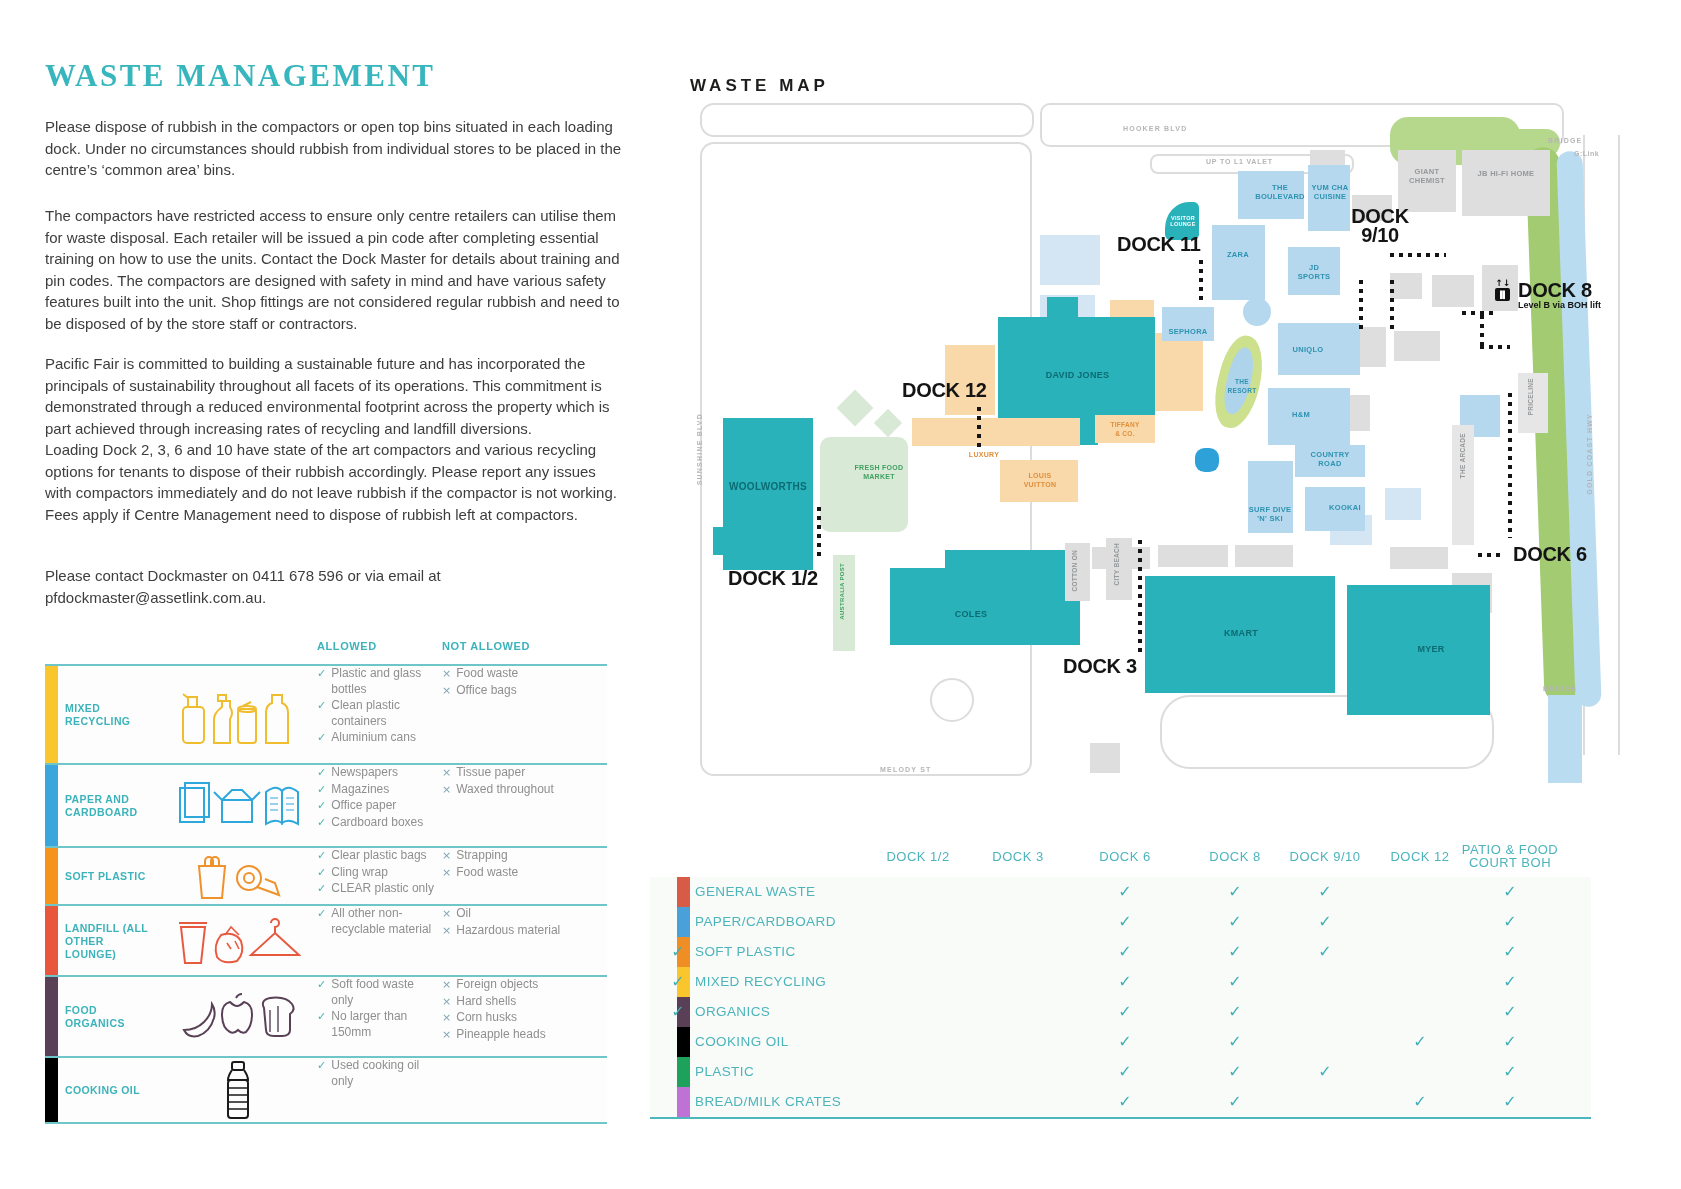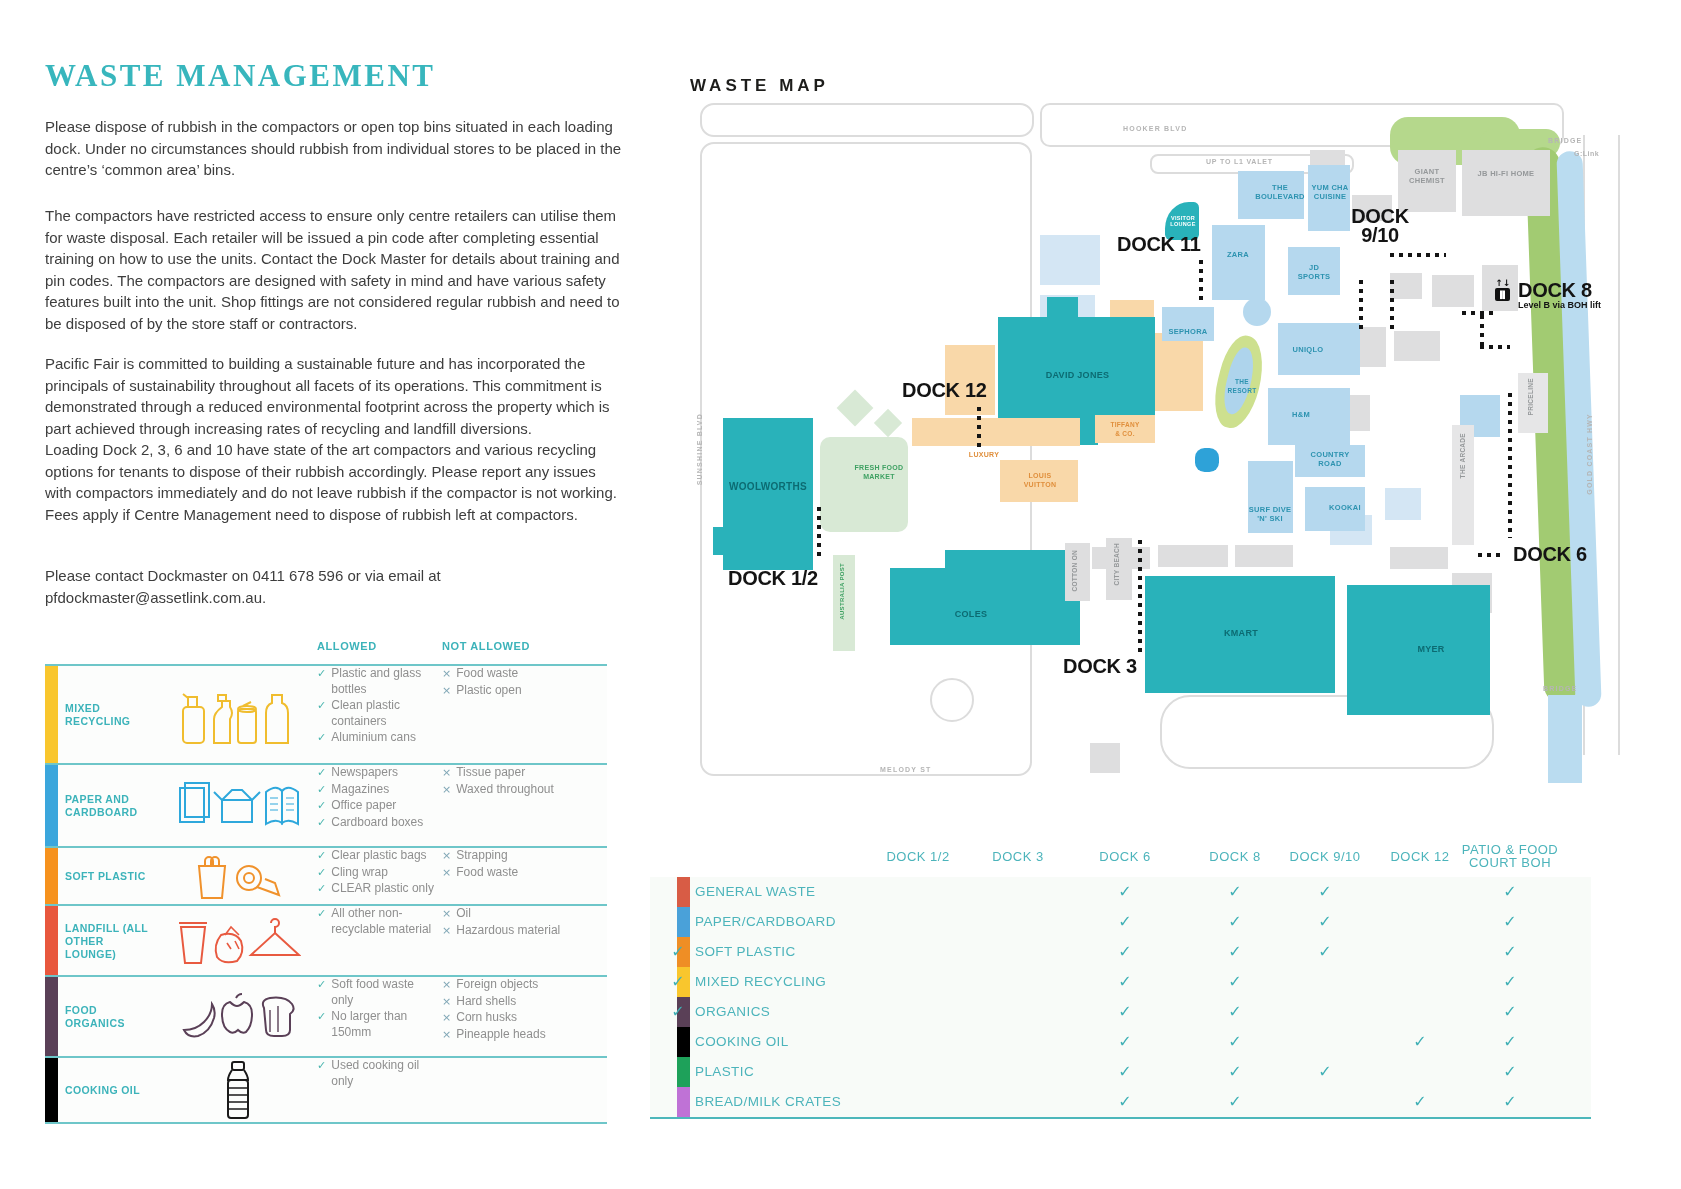--- a/index.html
+++ b/index.html
@@ -131,21 +131,21 @@
             <span>Aluminium cans</span>
           </li>
         </ul>
       <ul class="wlist notallowed">
           <li>
             <span class="mark">×</span>
             <span>Food waste</span>
           </li>
           <li>
             <span class="mark">×</span>
-            <span>Plastic open</span>
+            <span>Office bags</span>
           </li>
         </ul>
     </div>
 
     <div class="wrow" style="top:125px;height:81px;">
       <div class="chip" style="background-color: rgb(59, 166, 220);"></div>
       <div class="wlabel">PAPER AND CARDBOARD</div>
       <div class="wicons">
         <svg class="icon" width="124" height="56" viewBox="0 0 124 56" fill="none" stroke="#2ea8dc" stroke-width="2">
           <rect x="4" y="10" width="24" height="34"></rect>

